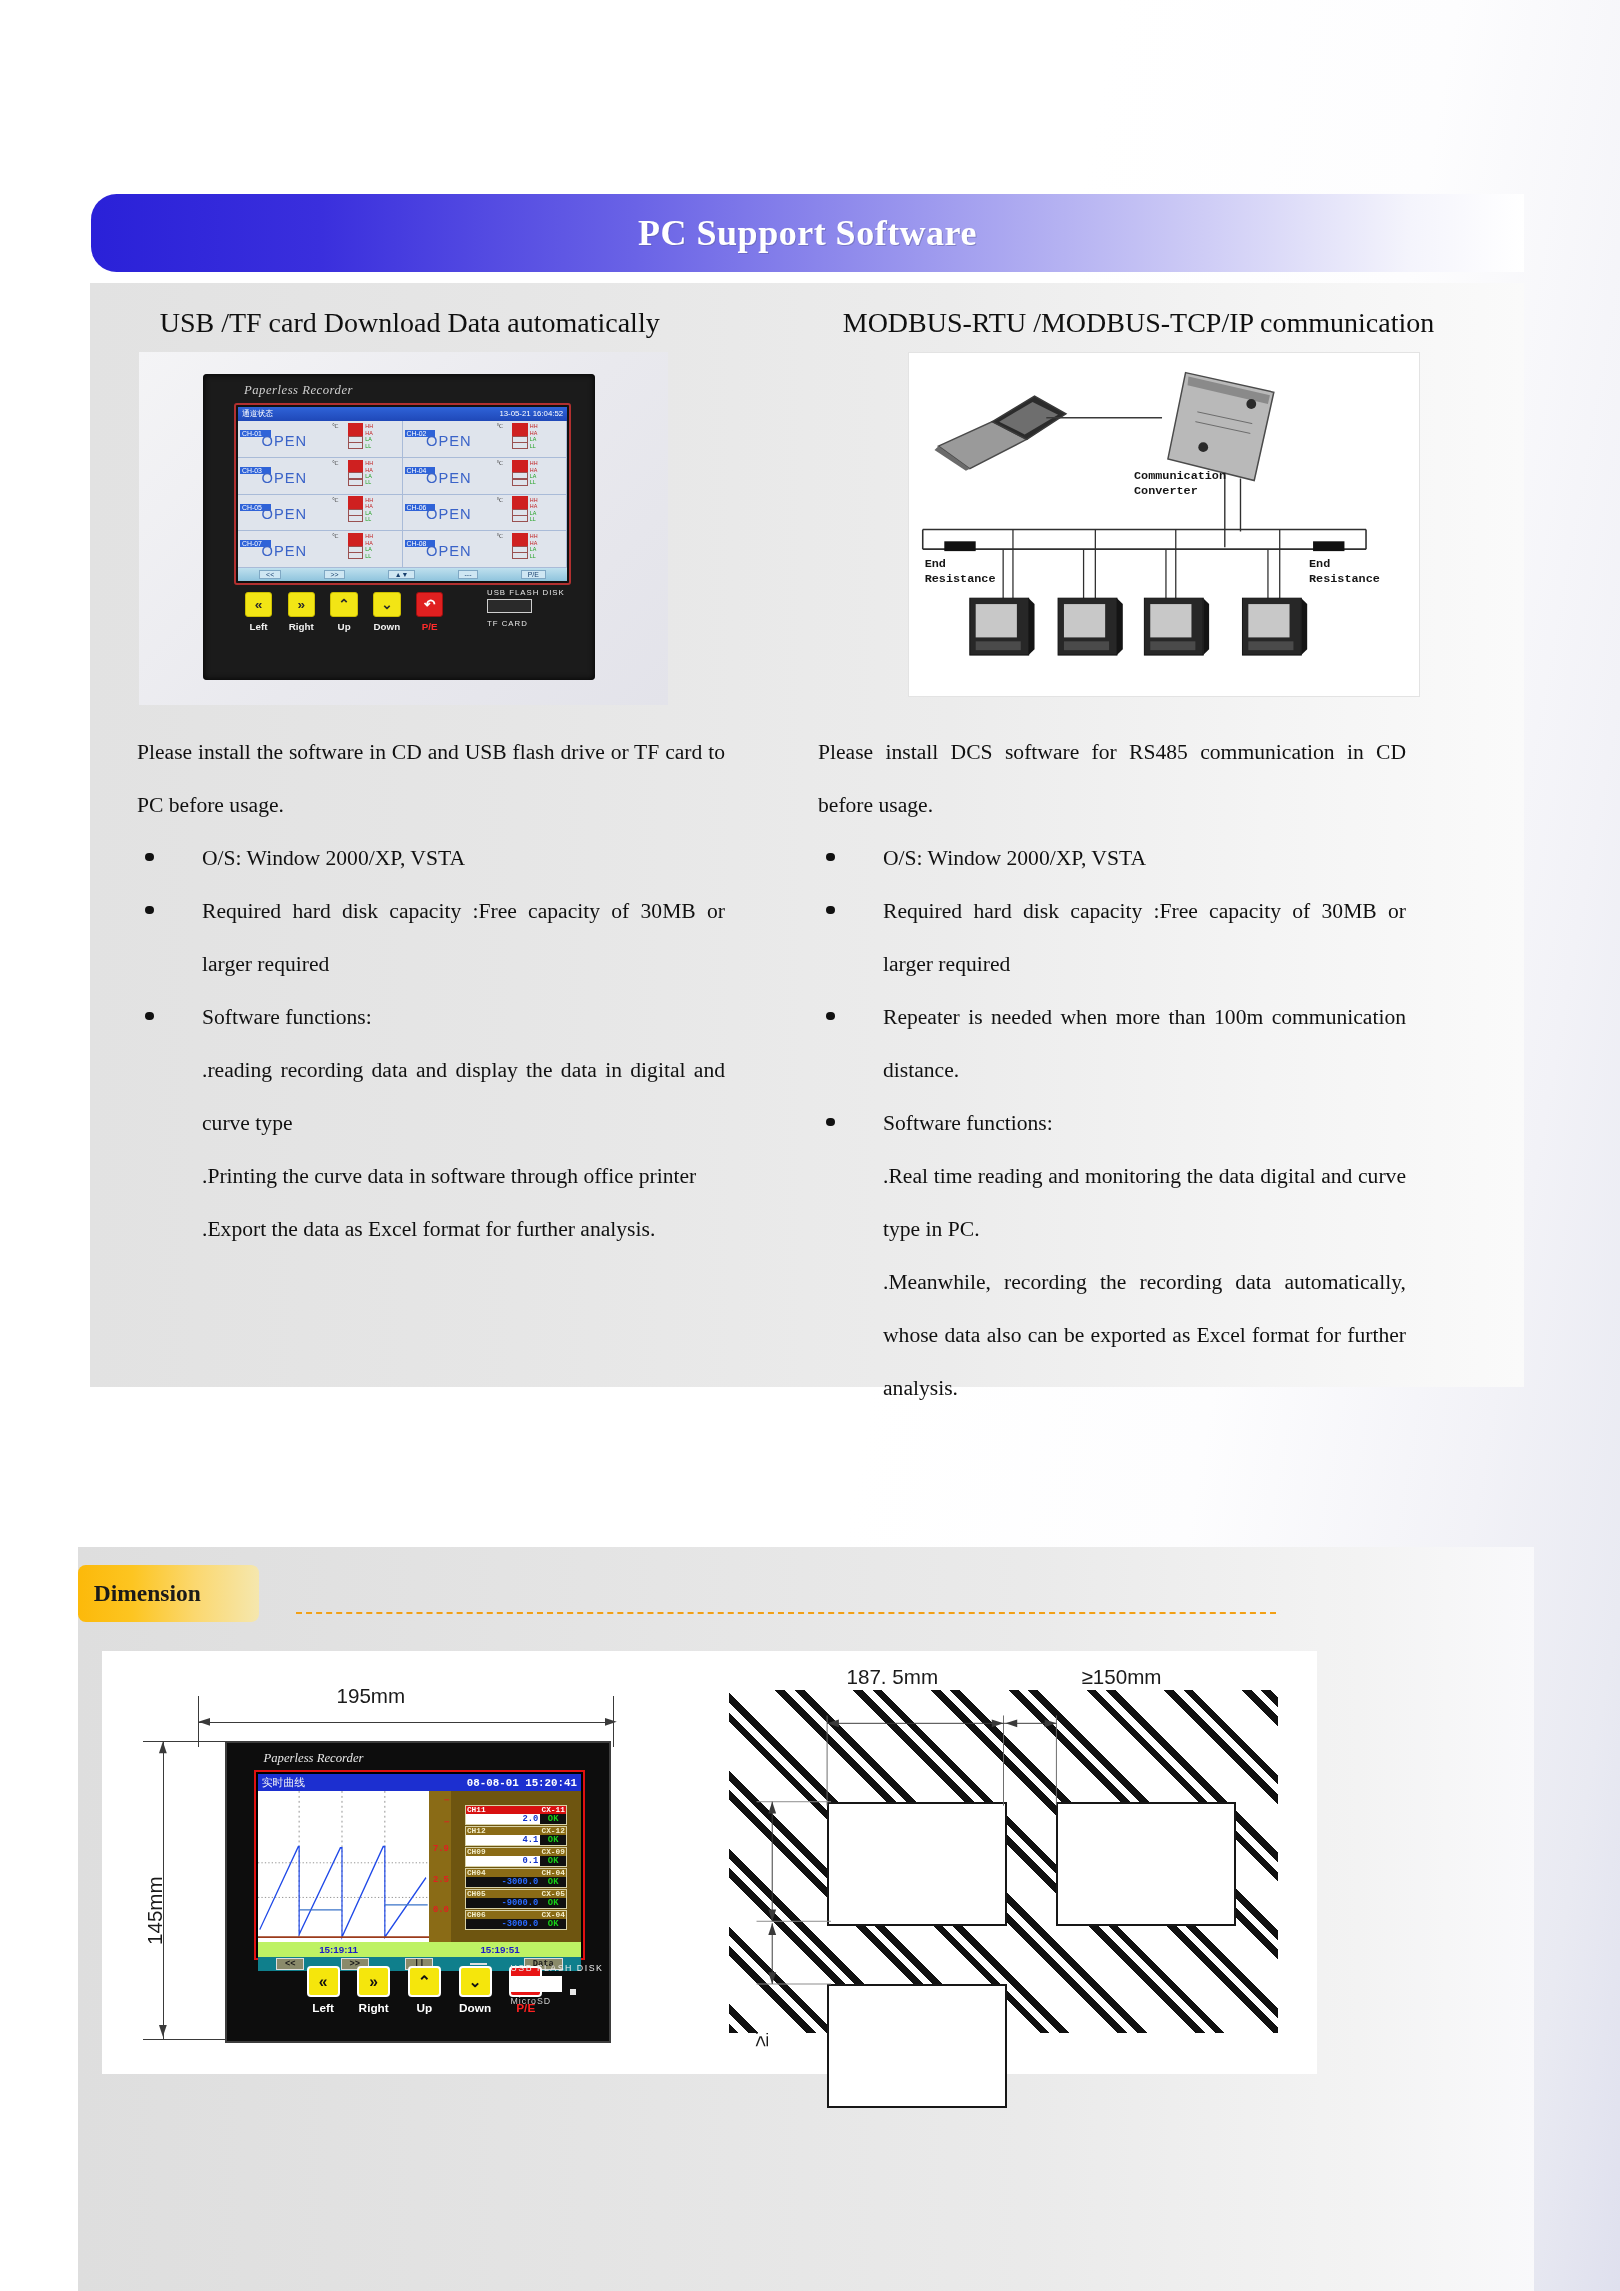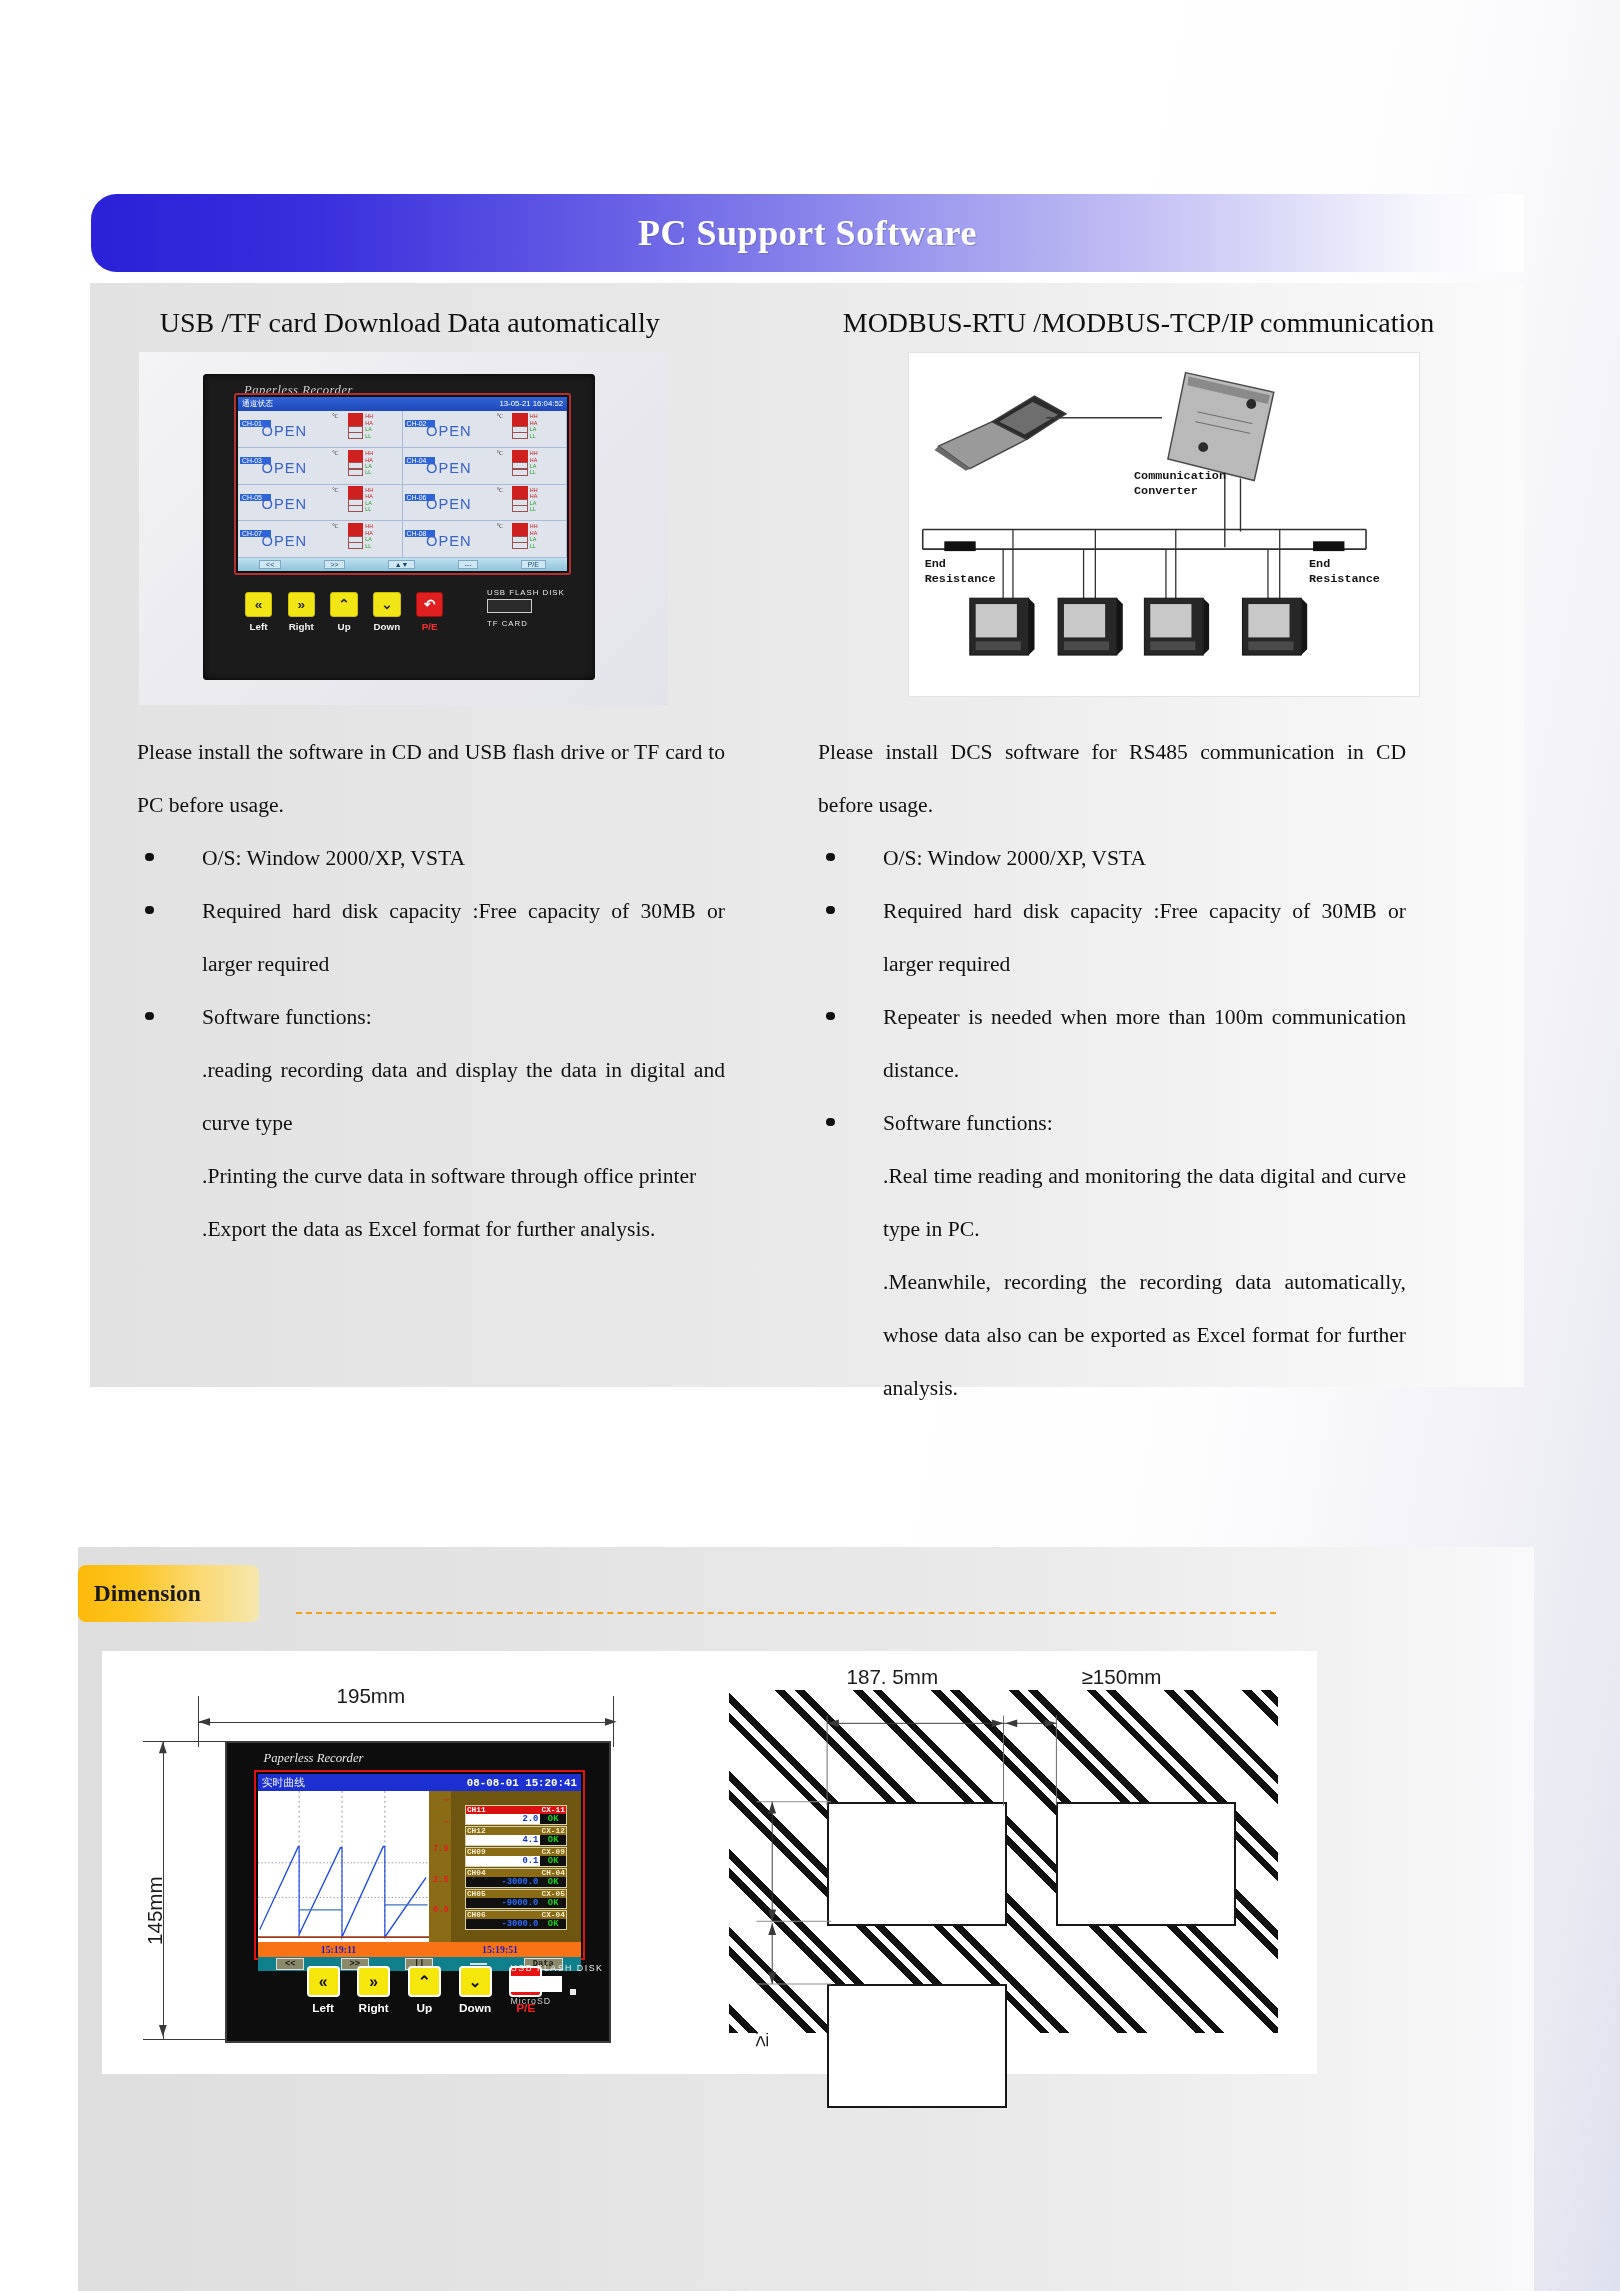--- a/index.html
+++ b/index.html
@@ -55,21 +55,21 @@
     position:absolute;left:64px;top:21.6px;width:392px;height:306px;
     background:#1b1b1b;border-radius:3.9px;
     box-shadow:inset 0 0 5.9px #000;
   }
   .rec-brand{
     position:absolute;left:41px;top:9.8px;
     font-style:italic;font-size:12.7px;color:#cfcfcf;
     font-family:"Liberation Serif", serif;letter-spacing:0.5px;
   }
   .rec-screen-frame{
-    position:absolute;left:31px;top:19px;width:329px;height:174px;
+    position:absolute;left:31px;top:29px;width:329px;height:174px;
     border:2px solid #b23030;border-radius:2.9px;padding:2px;background:#111;
   }
   .rec-screen{
     position:relative;width:100%;height:100%;background:#dfe4ec;overflow:hidden;
   }
   .rs-top{
     height:14.7px;background:linear-gradient(to bottom,#2f63d8,#1f48b8);
     display:flex;align-items:center;justify-content:space-between;
     padding:0 3.9px;color:#fff;font-size:7.8px;
     font-family:"Liberation Sans", sans-serif;
@@ -224,23 +224,23 @@
   .d2-val{
     flex:1;background:#fff;color:#1030c8;font-size:8.8px;font-weight:bold;
     text-align:right;padding-right:2px;font-family:"Liberation Mono", monospace;
   }
   .d2-val.neg{background:#101010;color:#2a6bff;}
   .d2-ok{
     width:25.5px;background:#101010;color:#18d018;font-size:8.8px;font-weight:bold;
     text-align:center;font-family:"Liberation Mono", monospace;
   }
   .d2-time{
-    height:14.7px;background:#f97316;display:flex;align-items:center;
+    height:14.7px;background:#bef264;display:flex;align-items:center;
     justify-content:space-around;color:#1c1cc8;font-size:9.8px;font-weight:bold;
-    font-family:Liberation Serif, serif;
+    font-family:Liberation Sans, sans-serif;
   }
   .d2-bot{
     height:14.7px;background:#0f7f8c;display:flex;align-items:center;
     justify-content:space-around;
   }
   .d2-bot span{
     background:#8a8a6a;border:1px solid #dedede;color:#1a1a1a;
     font-size:8.8px;font-weight:bold;padding:0 7.8px;
     font-family:"Liberation Mono", monospace;
   }

